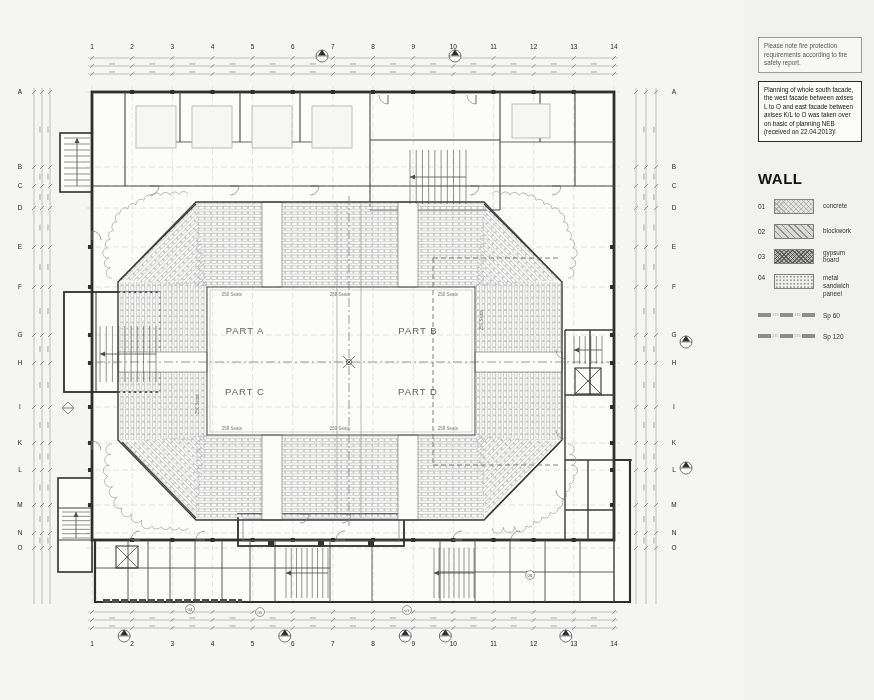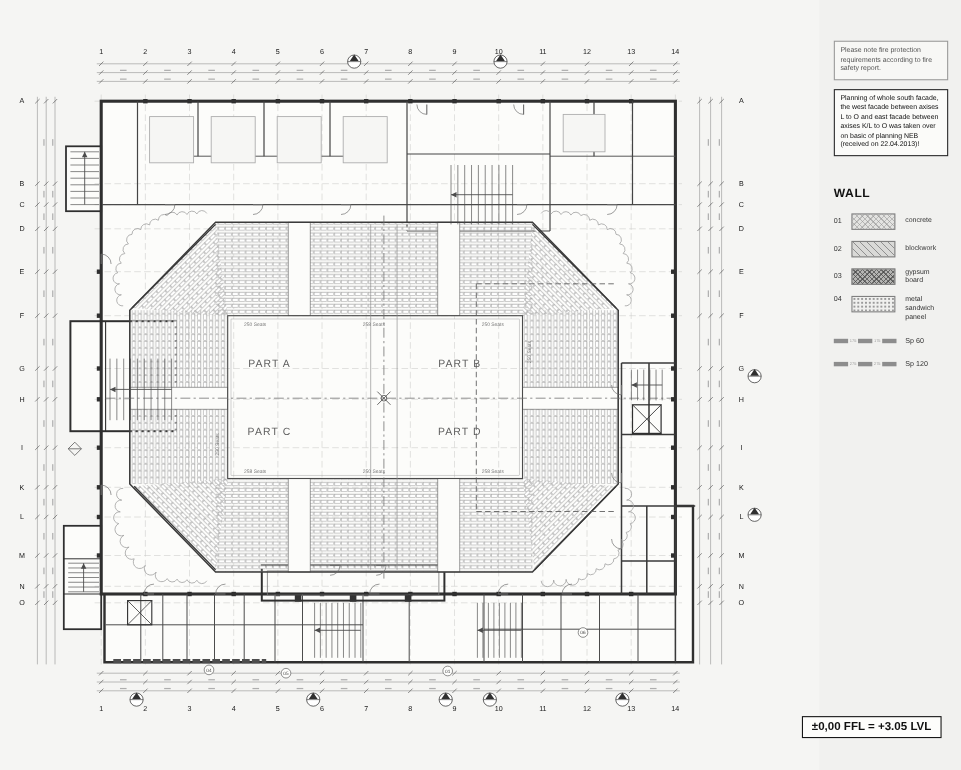--- a/index.html
+++ b/index.html
@@ -17,21 +17,21 @@
   svg text{font-family:"Liberation Sans", sans-serif;}
 
   
   .panel{position:absolute;left:758px;top:37px;width:102px;}
   .notebox{
     border:1px solid #9a9a9a;background:#f7f7f5;color:#555;
     font-size:6.3px;line-height:1.35;padding:4px 5px;width:92px;
     margin-bottom:8px;
   }
   .notebox.strong{border:1.4px solid #2a2a2a;color:#111;background:#fbfbf9;}
-  .wall-title{font-size:11px;font-weight:700;letter-spacing:0.5px;color:#111;margin:28px 0 12px 0;}
+  .wall-title{font-size:15px;font-weight:700;letter-spacing:0.5px;color:#111;margin:28px 0 12px 0;}
   .leg-row{display:flex;align-items:center;margin-bottom:10px;}
   .leg-code{font-size:6.5px;color:#333;width:16px;flex:0 0 16px;}
   .sw{width:38px;height:13px;border:0.6px solid #808080;flex:0 0 38px;margin-right:9px;}
   .p-concrete{
     background-image:
       repeating-linear-gradient(45deg,rgba(140,140,140,.55) 0 .8px,transparent .8px 3.5px),
       repeating-linear-gradient(135deg,rgba(140,140,140,.45) 0 .8px,transparent .8px 3.5px);
     background-color:#e3e3e1;}
   .p-block{
     background-image:repeating-linear-gradient(45deg,#8f8f8f 0 1.1px,transparent 1.1px 4.5px);
@@ -917,14 +917,13 @@
         <span class="sp-dash"></span>
           <span class="sp-micro">275</span>
           <span class="sp-dash"></span>
           <span class="sp-micro">275</span>
           <span class="sp-dash"></span>
       </span>
       <span class="sp-label">Sp 120</span>
     </div>
   </div>
 
-  <div class="levelbox">±0,00 FFL = +3.05 LVL</div>
 </div>
 
 </body></html>

